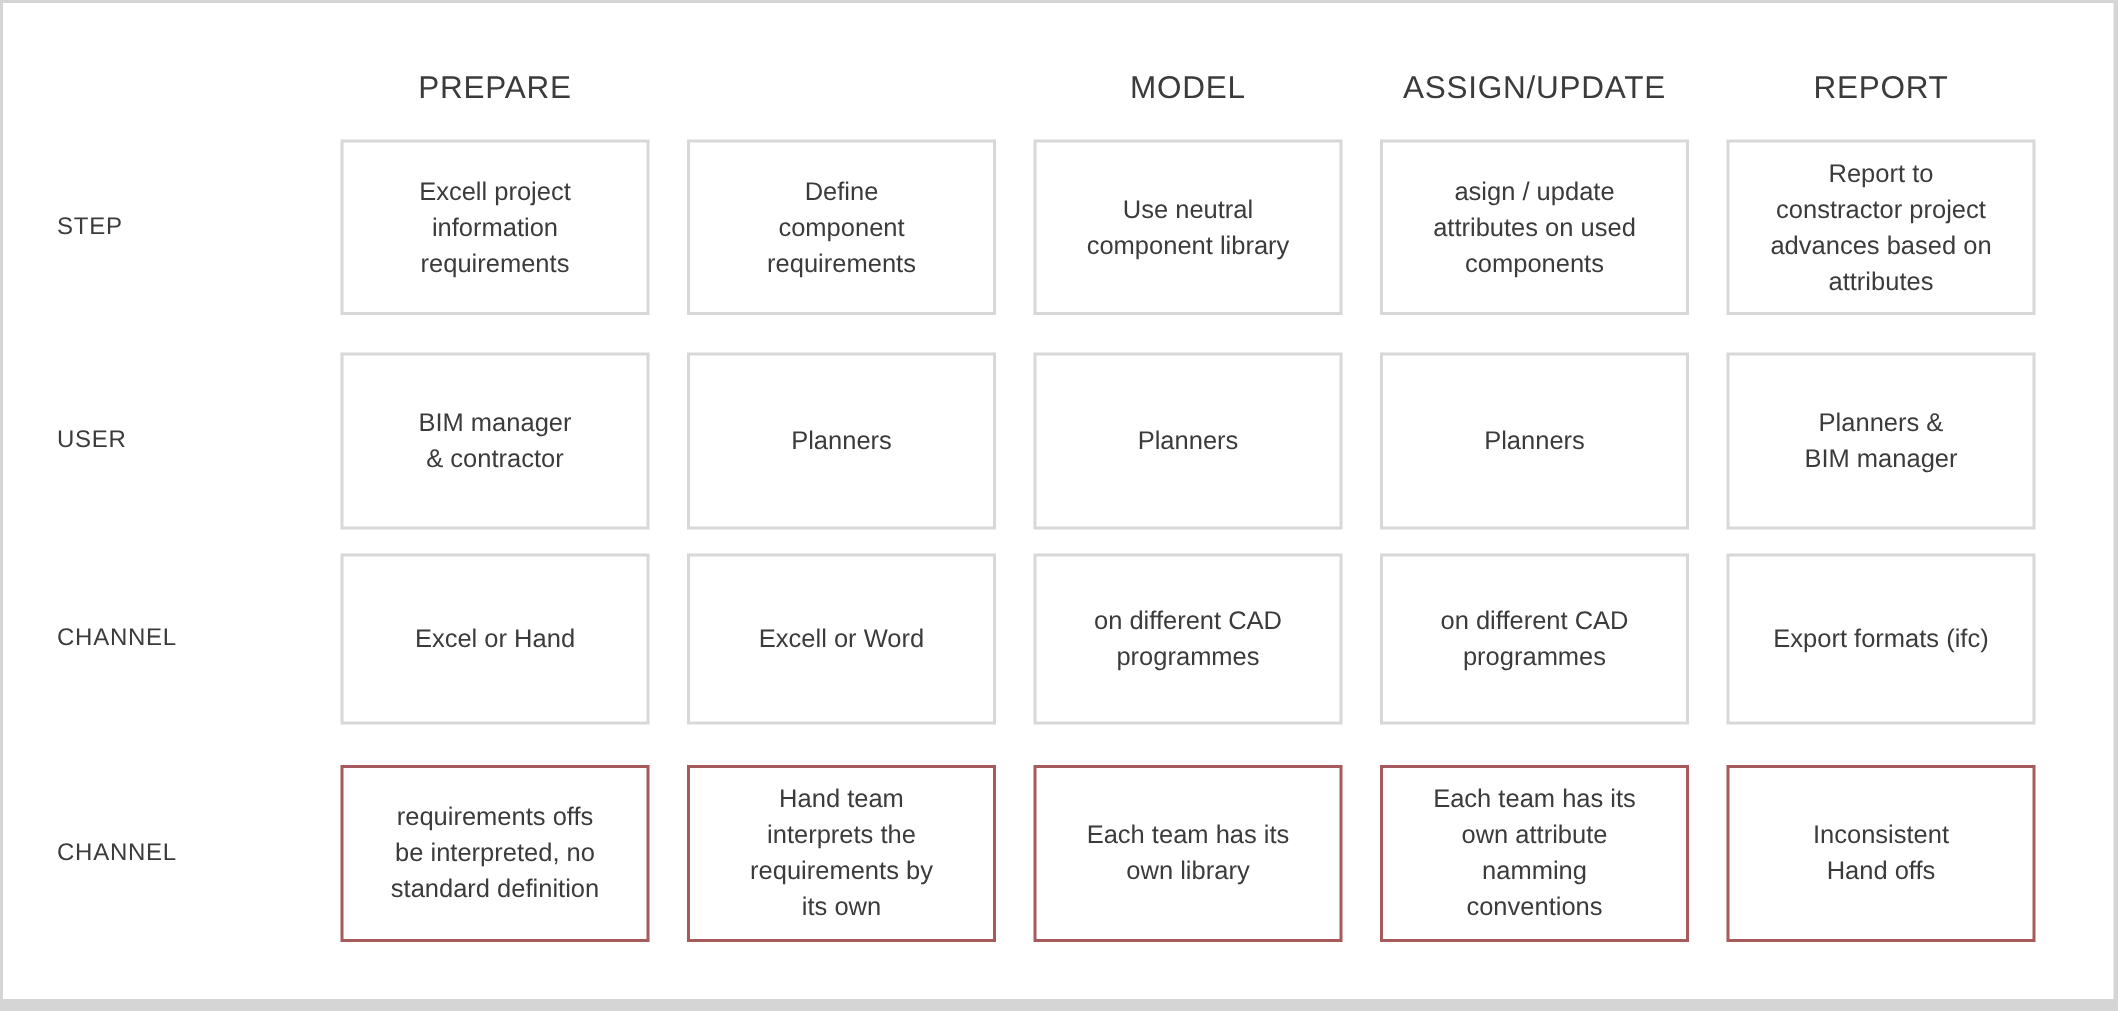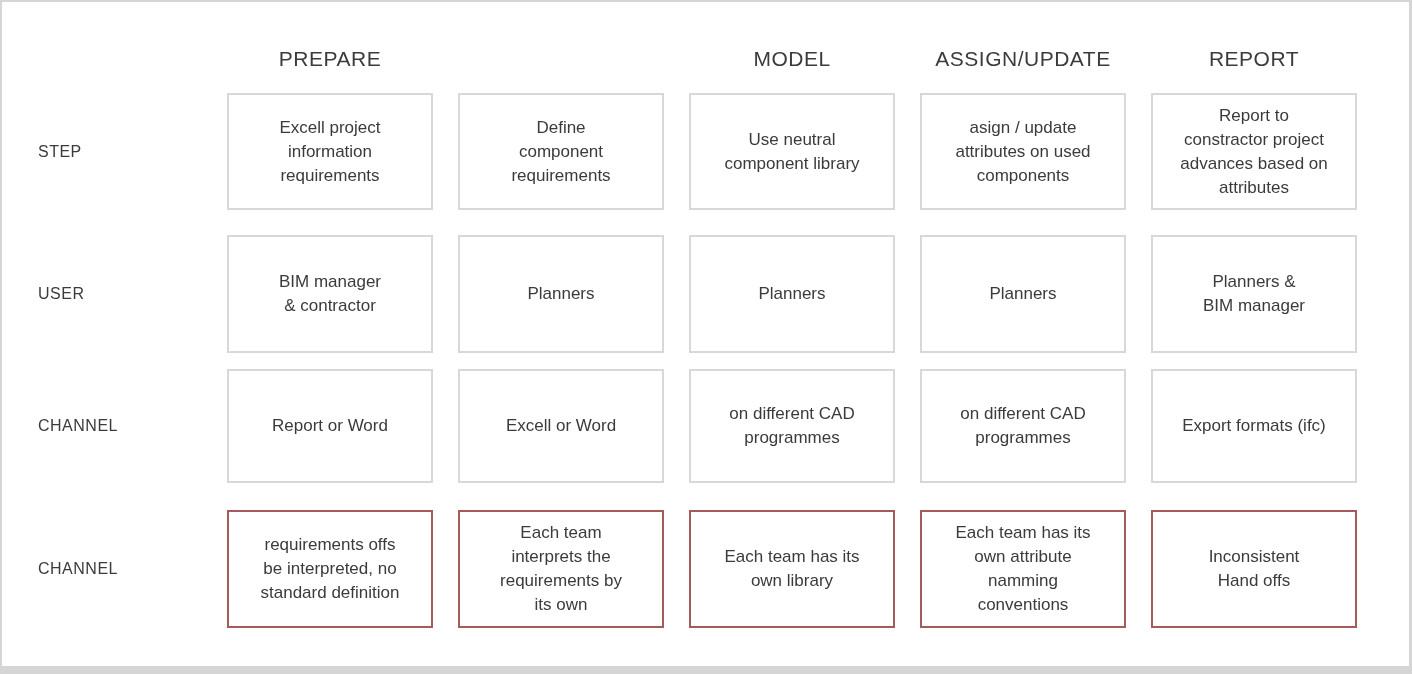--- a/index.html
+++ b/index.html
@@ -111,35 +111,35 @@
 &amp; contractor</div>
     <div class="cell">Planners</div>
     <div class="cell">Planners</div>
     <div class="cell">Planners</div>
     <div class="cell">Planners &amp;
 BIM manager</div>
   </div>
 
   <div class="matrix-row row-channel">
     <div class="row-label">CHANNEL</div>
-    <div class="cell">Report or Word</div>
+    <div class="cell">Excel or Hand</div>
     <div class="cell">Excell or Word</div>
     <div class="cell">on different CAD
 programmes</div>
     <div class="cell">on different CAD
 programmes</div>
     <div class="cell">Export formats (ifc)</div>
   </div>
 
   <div class="matrix-row row-problems">
     <div class="row-label">CHANNEL</div>
     <div class="cell">requirements offs
 be interpreted, no
 standard definition</div>
-    <div class="cell">Each team
+    <div class="cell">Hand team
 interprets the
 requirements by
 its own</div>
     <div class="cell">Each team has its
 own library</div>
     <div class="cell">Each team has its
 own attribute
 namming
 conventions</div>
     <div class="cell">Inconsistent

